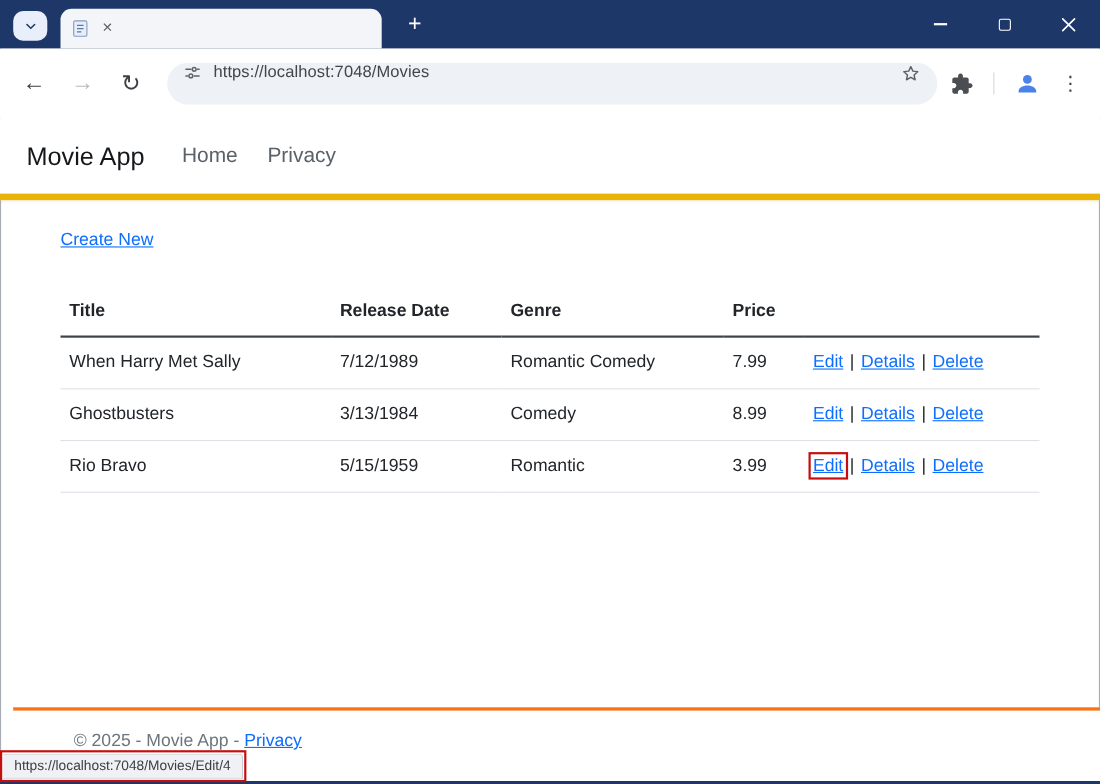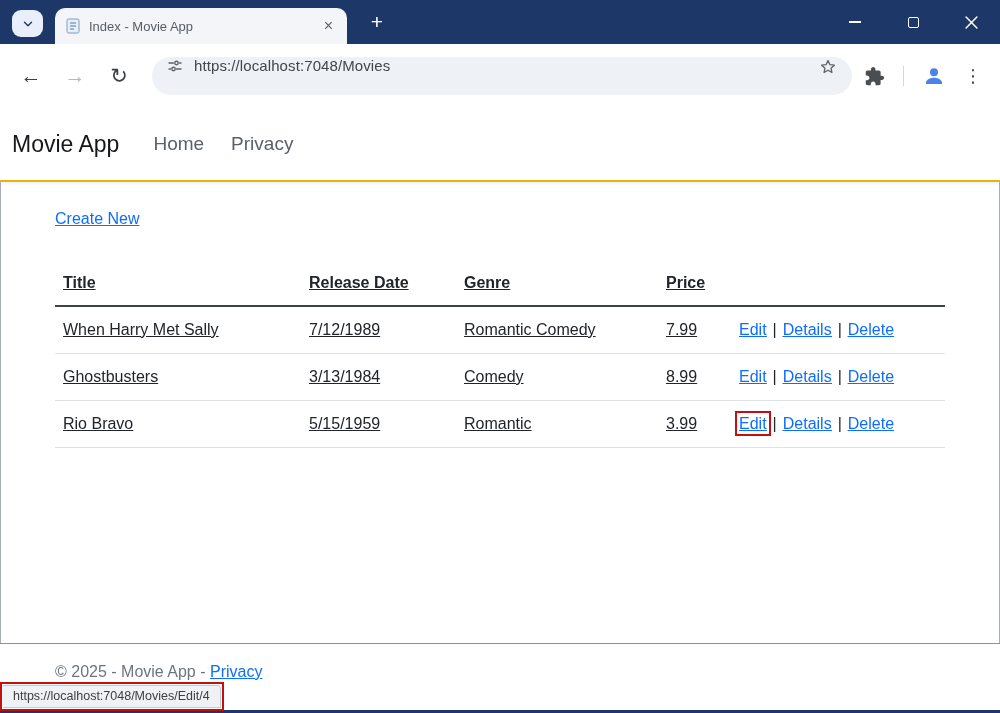--- a/index.html
+++ b/index.html
@@ -46,45 +46,45 @@
   }
   .site-info-icon { display: flex; margin-right: 10px; cursor: pointer; }
   .url-text { flex: 1; font-size: 15px; color: #42464b; letter-spacing: .1px; }
   .bookmark-star { display: flex; cursor: pointer; }
   .toolbar-right { display: flex; align-items: center; gap: 18px; padding-right: 4px; }
   .toolbar-sep { width: 1px; height: 20px; background: #d4d8dd; }
   .kebab { font-size: 18px; color: #3d4145; cursor: pointer; }
 
   
   .app-navbar {
-    height: 74px; background: #fff; border-bottom: 2px solid #eab308;
+    height: 74px; background: #fff; border-bottom: 6px solid #eab308;
     box-shadow: 0 2px 3px rgba(0,0,0,.05);
-    display: flex; align-items: center; padding: 0 12px; position: relative; z-index: 2;
+    display: flex; align-items: center; padding: 0 24px; position: relative; z-index: 2;
   }
   .brand { font-size: 23px; color: #15181b; margin-right: 34px; text-decoration: none; cursor: pointer; }
   .app-nav-link { font-size: 19px; color: #5a6168; margin-right: 27px; text-decoration: none; cursor: pointer; }
 
   
   .main { padding: 28px 55px 0; }
   .page-heading { font-size: 40px; font-weight: 500; color: #212529; margin: 0 0 14px; }
   a.link { color: #0d6efd; text-decoration: underline; cursor: pointer; }
   .create-link { font-size: 16px; }
 
-  table.movies { border-collapse: collapse; width: 890px; margin-top: 36px; font-size: 16px; color: #212529; text-decoration: underline; }
+  table.movies { border-collapse: collapse; width: 890px; margin-top: 36px; font-size: 16px; color: #212529; }
   table.movies th {
     text-align: left; font-weight: 700; padding: 10px 8px 13px; border-bottom: 2px solid #3e4347;
   }
   table.movies td { padding: 14px 8px; border-bottom: 1px solid #dee2e6; }
   .sep { color: #212529; margin: 0 6px; }
   .annotated { outline: 2px solid #c40f0f; outline-offset: 2px; }
 
   
   .app-footer {
-    position: absolute; left: 0; right: 0; bottom: 0; height: 70px;
-    border-top: 1px solid #f97316; background: #fff; padding: 19px 55px 0;
+    position: absolute; left: 12px; right: 0; bottom: 0; height: 70px;
+    border-top: 3px solid #f97316; background: #fff; padding: 19px 55px 0;
     font-size: 16px; color: #6c757d;
   }
 
   
   .status-annotation {
     position: absolute; left: 0; bottom: 2px; border: 2px solid #c40f0f; z-index: 6; padding: 1px;
     background: transparent;
     text-align: center;
   }
   .status-bubble {
@@ -107,21 +107,20 @@
       </span>
     </div>
 
     <div class="tab">
       <span class="tab-favicon">
         <svg width="16" height="16" viewBox="0 0 16 16">
             <rect x="2" y="1" width="12" height="14" rx="1.5" fill="#e8eef7" stroke="#7f9dc4"></rect>
             <path d="M5 5h6M5 8h6M5 11h4" stroke="#5c7ba3" stroke-width="1.2"></path>
           </svg>
       </span>
-      <span class="tab-title">Index - Movie App</span>
       <span class="tab-close">×</span>
     </div>
 
     <div class="new-tab-btn">+</div>
 
     <div class="win-controls">
       <div class="win-btn">
           <span class="minimize-bar"></span>
         </div>
       <div class="win-btn">

